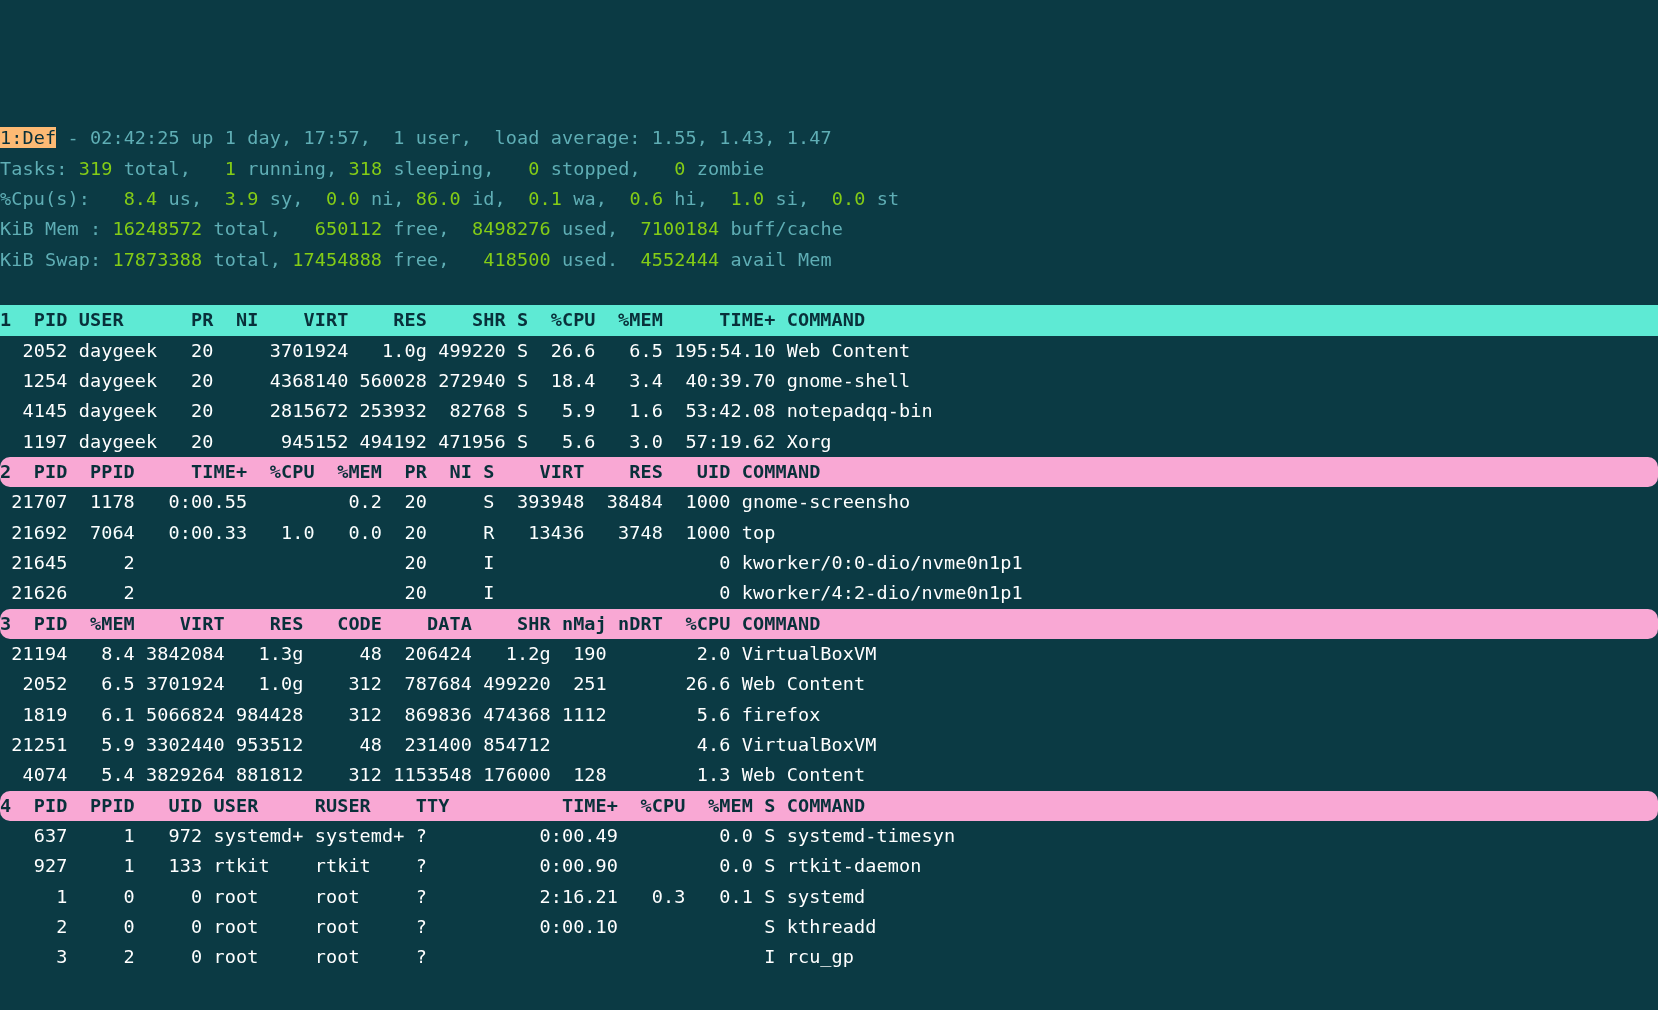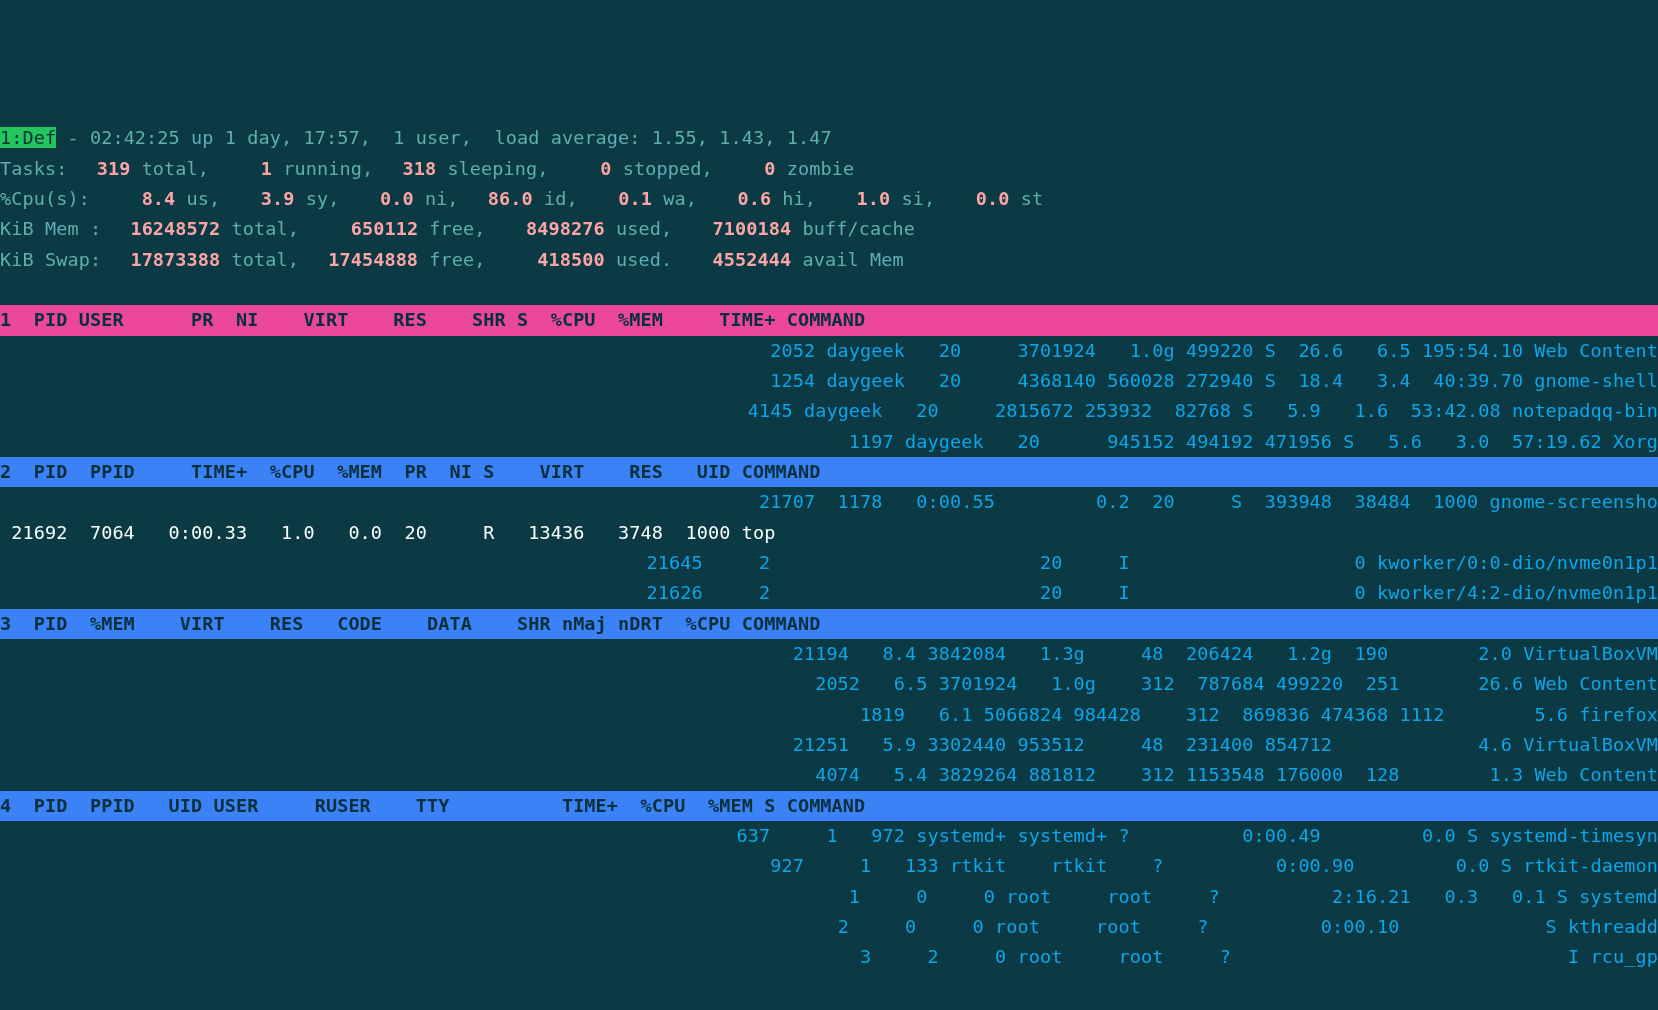--- a/index.html
+++ b/index.html
@@ -10,25 +10,25 @@
     line-height: 1.64;
     color: #93c9cf;
     padding: 2px 0;
     width: 1658px;
     overflow: hidden;
     white-space: pre;
     letter-spacing: 0.1px;
   }
   .row { white-space: pre; }
   .label { color: #5faeb5; text-align: right; }
-  .val   { color: #fca5a5; font-weight: bold; margin-left: 18px; }
-  .tab   { background: #22c55e; color: #08303a;}
-  .hdr   { background: #3b82f6; color: #08303a; font-weight: bold; }
-  .hdrN  { background: #ec4899; color: #08303a; font-weight: bold; }
-  .data  { color: #0ea5e9; text-align: right; }
+  .val   { color: #84cc16; font-weight: normal; }
+  .tab   { background: #fdba74; color: #08303a;}
+  .hdr   { background: #f9a8d4; color: #08303a; font-weight: bold; border-radius: 10px; }
+  .hdrN  { background: #5eead4; color: #08303a; font-weight: bold; }
+  .data  { color: #ffffff; }
   .databold { color: #faffff; font-weight: normal; }
 </style>
 </head>
 <body>
 
 
 
 <div id="out"><div class="row"><span class="tab">1:Def</span><span class="label"> - 02:42:25 up 1 day, 17:57,  1 user,  load average: 1.55, 1.43, 1.47</span></div><div class="row"><span class="label">Tasks: </span><span class="val">319</span><span class="label"> total,   </span><span class="val">1</span><span class="label"> running, </span><span class="val">318</span><span class="label"> sleeping,   </span><span class="val">0</span><span class="label"> stopped,   </span><span class="val">0</span><span class="label"> zombie</span></div><div class="row"><span class="label">%Cpu(s):  </span><span class="val"> 8.4</span><span class="label"> us,  </span><span class="val">3.9</span><span class="label"> sy,  </span><span class="val">0.0</span><span class="label"> ni, </span><span class="val">86.0</span><span class="label"> id,  </span><span class="val">0.1</span><span class="label"> wa,  </span><span class="val">0.6</span><span class="label"> hi,  </span><span class="val">1.0</span><span class="label"> si,  </span><span class="val">0.0</span><span class="label"> st</span></div><div class="row"><span class="label">KiB Mem : </span><span class="val">16248572</span><span class="label"> total,   </span><span class="val">650112</span><span class="label"> free,  </span><span class="val">8498276</span><span class="label"> used,  </span><span class="val">7100184</span><span class="label"> buff/cache</span></div><div class="row"><span class="label">KiB Swap: </span><span class="val">17873388</span><span class="label"> total, </span><span class="val">17454888</span><span class="label"> free,   </span><span class="val">418500</span><span class="label"> used.  </span><span class="val">4552444</span><span class="label"> avail Mem</span></div><div class="row"> </div><div class="row hdrN">1  PID USER      PR  NI    VIRT    RES    SHR S  %CPU  %MEM     TIME+ COMMAND                                                                   </div><div class="row data">  2052 daygeek   20     3701924   1.0g 499220 S  26.6   6.5 195:54.10 Web Content</div><div class="row data">  1254 daygeek   20     4368140 560028 272940 S  18.4   3.4  40:39.70 gnome-shell</div><div class="row data">  4145 daygeek   20     2815672 253932  82768 S   5.9   1.6  53:42.08 notepadqq-bin</div><div class="row data">  1197 daygeek   20      945152 494192 471956 S   5.6   3.0  57:19.62 Xorg</div><div class="row hdr">2  PID  PPID     TIME+  %CPU  %MEM  PR  NI S    VIRT    RES   UID COMMAND                                                                       </div><div class="row data"> 21707  1178   0:00.55         0.2  20     S  393948  38484  1000 gnome-screensho</div><div class="row databold"> 21692  7064   0:00.33   1.0   0.0  20     R   13436   3748  1000 top</div><div class="row data"> 21645     2                        20     I                    0 kworker/0:0-dio/nvme0n1p1</div><div class="row data"> 21626     2                        20     I                    0 kworker/4:2-dio/nvme0n1p1</div><div class="row hdr">3  PID  %MEM    VIRT    RES   CODE    DATA    SHR nMaj nDRT  %CPU COMMAND                                                                       </div><div class="row data"> 21194   8.4 3842084   1.3g     48  206424   1.2g  190        2.0 VirtualBoxVM</div><div class="row data">  2052   6.5 3701924   1.0g    312  787684 499220  251       26.6 Web Content</div><div class="row data">  1819   6.1 5066824 984428    312  869836 474368 1112        5.6 firefox</div><div class="row data"> 21251   5.9 3302440 953512     48  231400 854712             4.6 VirtualBoxVM</div><div class="row data">  4074   5.4 3829264 881812    312 1153548 176000  128        1.3 Web Content</div><div class="row hdr">4  PID  PPID   UID USER     RUSER    TTY          TIME+  %CPU  %MEM S COMMAND                                                                   </div><div class="row data">   637     1   972 systemd+ systemd+ ?          0:00.49         0.0 S systemd-timesyn</div><div class="row data">   927     1   133 rtkit    rtkit    ?          0:00.90         0.0 S rtkit-daemon</div><div class="row data">     1     0     0 root     root     ?          2:16.21   0.3   0.1 S systemd</div><div class="row data">     2     0     0 root     root     ?          0:00.10             S kthreadd</div><div class="row data">     3     2     0 root     root     ?                              I rcu_gp</div></div>
 
 

